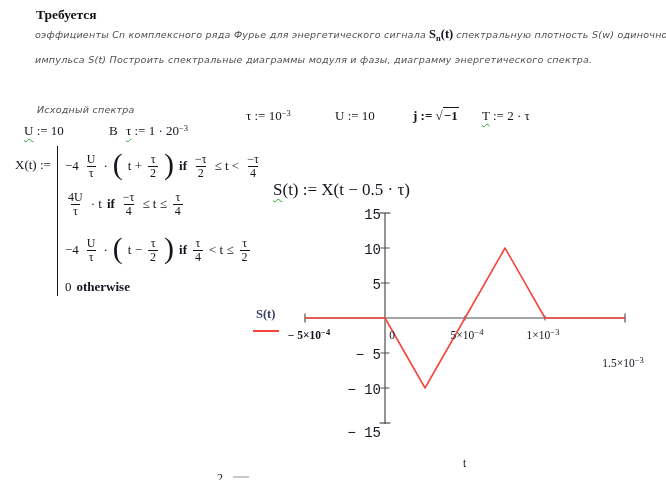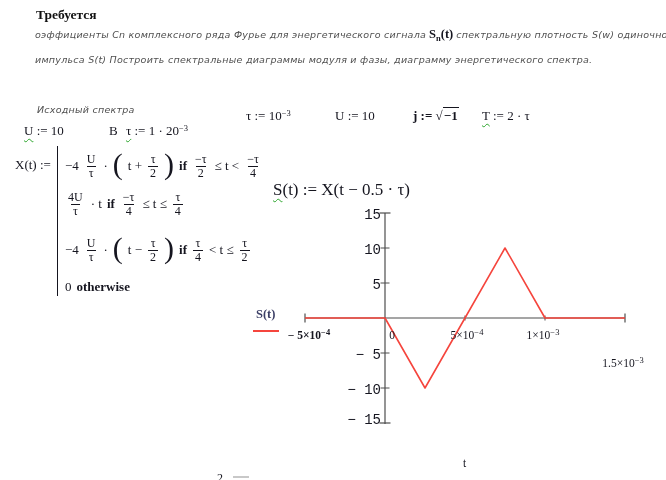--- a/index.html
+++ b/index.html
@@ -167,21 +167,21 @@
   <line x1="380.5" y1="388" x2="389.5" y2="388" stroke="#4d4d4d" stroke-width="1"></line>
   <line x1="379.5" y1="423" x2="390.5" y2="423" stroke="#4d4d4d" stroke-width="1.2"></line>
   <polyline fill="none" stroke="#f5453d" stroke-width="1.6" stroke-linejoin="round" points="305.0,318.0 385.0,318.0 425.0,388.0 465.0,318.0 505.0,248.0 545.0,318.0 625.0,318.0"></polyline>
 </svg>
 
 <span class="yt" style="left:341px;top:207px;">15</span>
 <span class="yt" style="left:341px;top:242px;">10</span>
 <span class="yt" style="left:341px;top:277px;">5</span>
 <span class="yt" style="left:341px;top:347px;">− 5</span>
 <span class="yt" style="left:341px;top:382px;">− 10</span>
-<span class="yt" style="left:341px;top:412px;text-align:right;">− 15</span>
+<span class="yt" style="left:341px;top:425px;text-align:right;">− 15</span>
 
 <span class="xt" style="left:309px;top:329px;font-weight:bold;"><span>− 5×10</span><sup class="e">−4</sup></span>
 <span class="xt" style="left:392px;top:329px;"><span>0</span><sup class="e"></sup></span>
 <span class="xt" style="left:467px;top:329px;"><span>5×10</span><sup class="e">−4</sup></span>
 <span class="xt" style="left:543px;top:329px;"><span>1×10</span><sup class="e">−3</sup></span>
 <span class="xt" style="left:623px;top:329px;margin-top:28px;"><span>1.5×10</span><sup class="e">−3</sup></span>
 
 <span class="abs math" style="left:256px;top:307px;font-size:12.5px;color:#3c3f66;font-weight:bold;">S(t)</span>
 <div class="legend-line" style="left: 253px; top: 330px; width: 26px; background: rgb(245, 69, 61);"></div>
 <span class="abs math" style="left:463px;top:457px;font-size:11.5px;">t</span>

